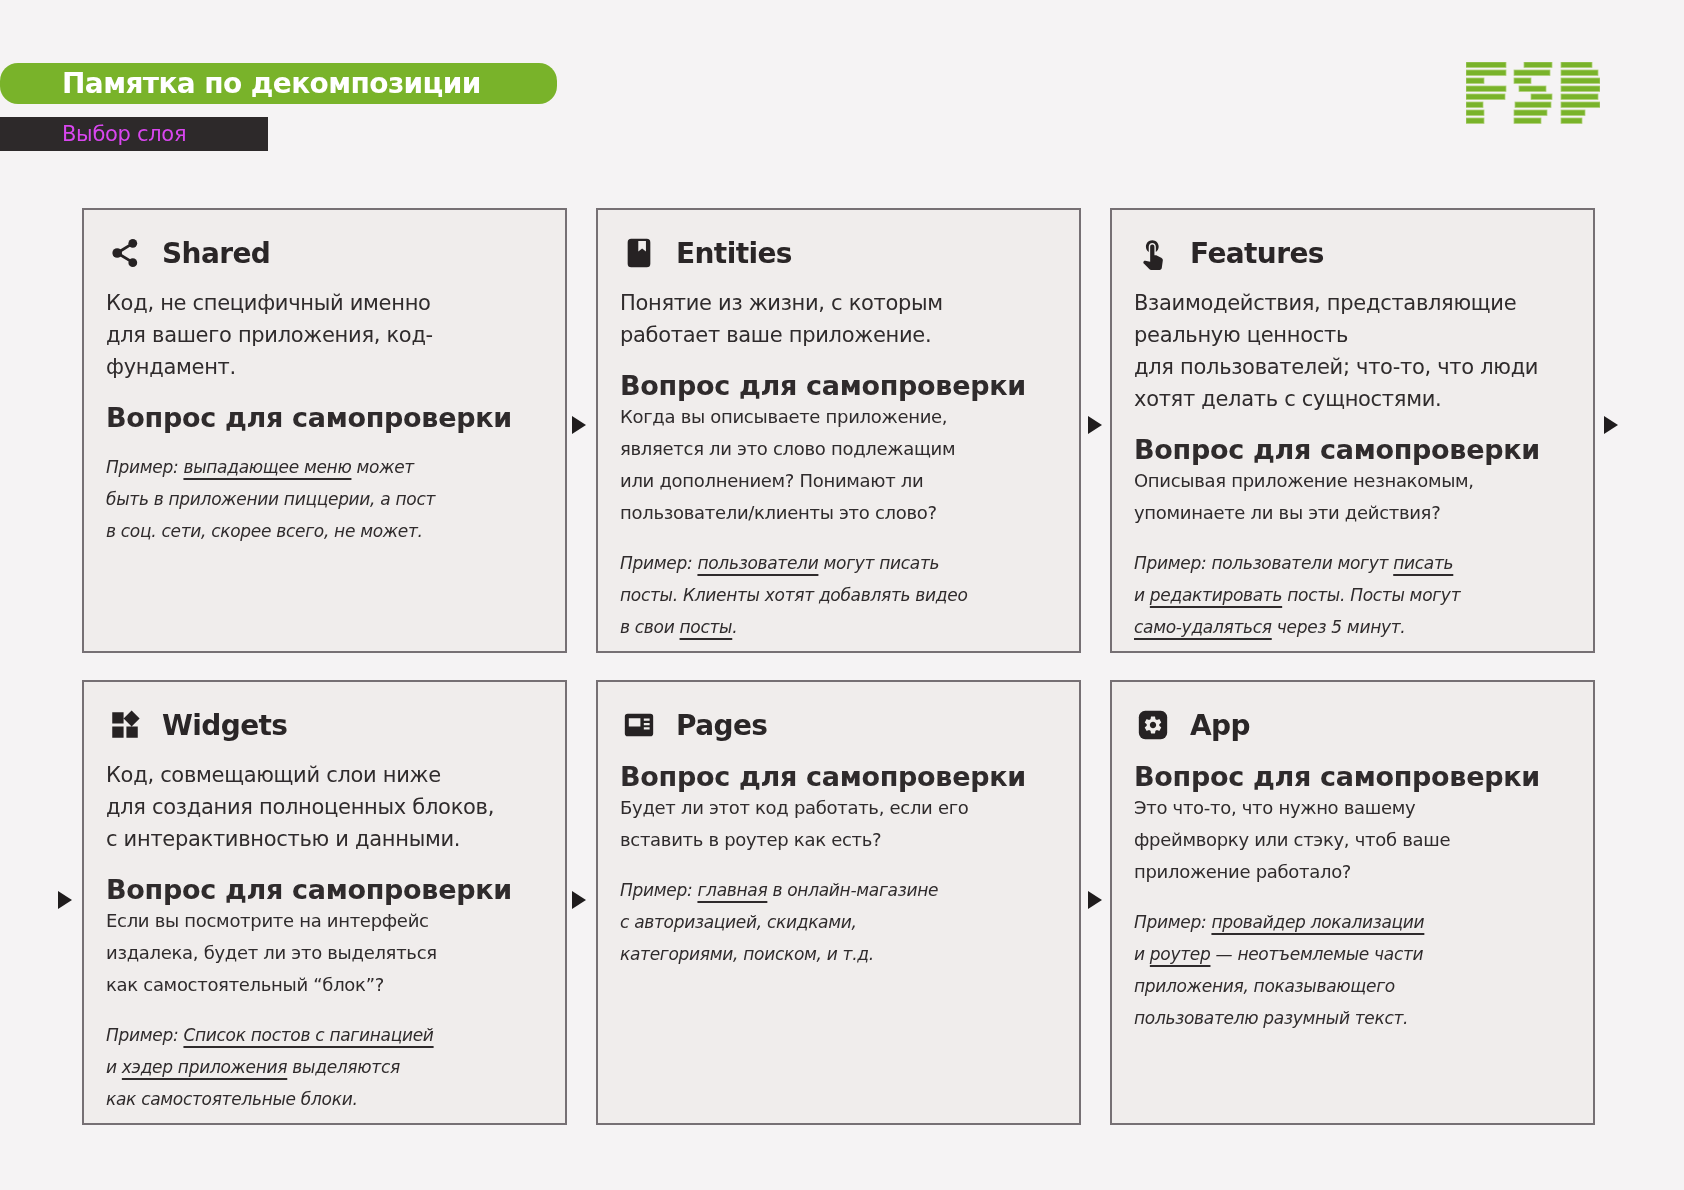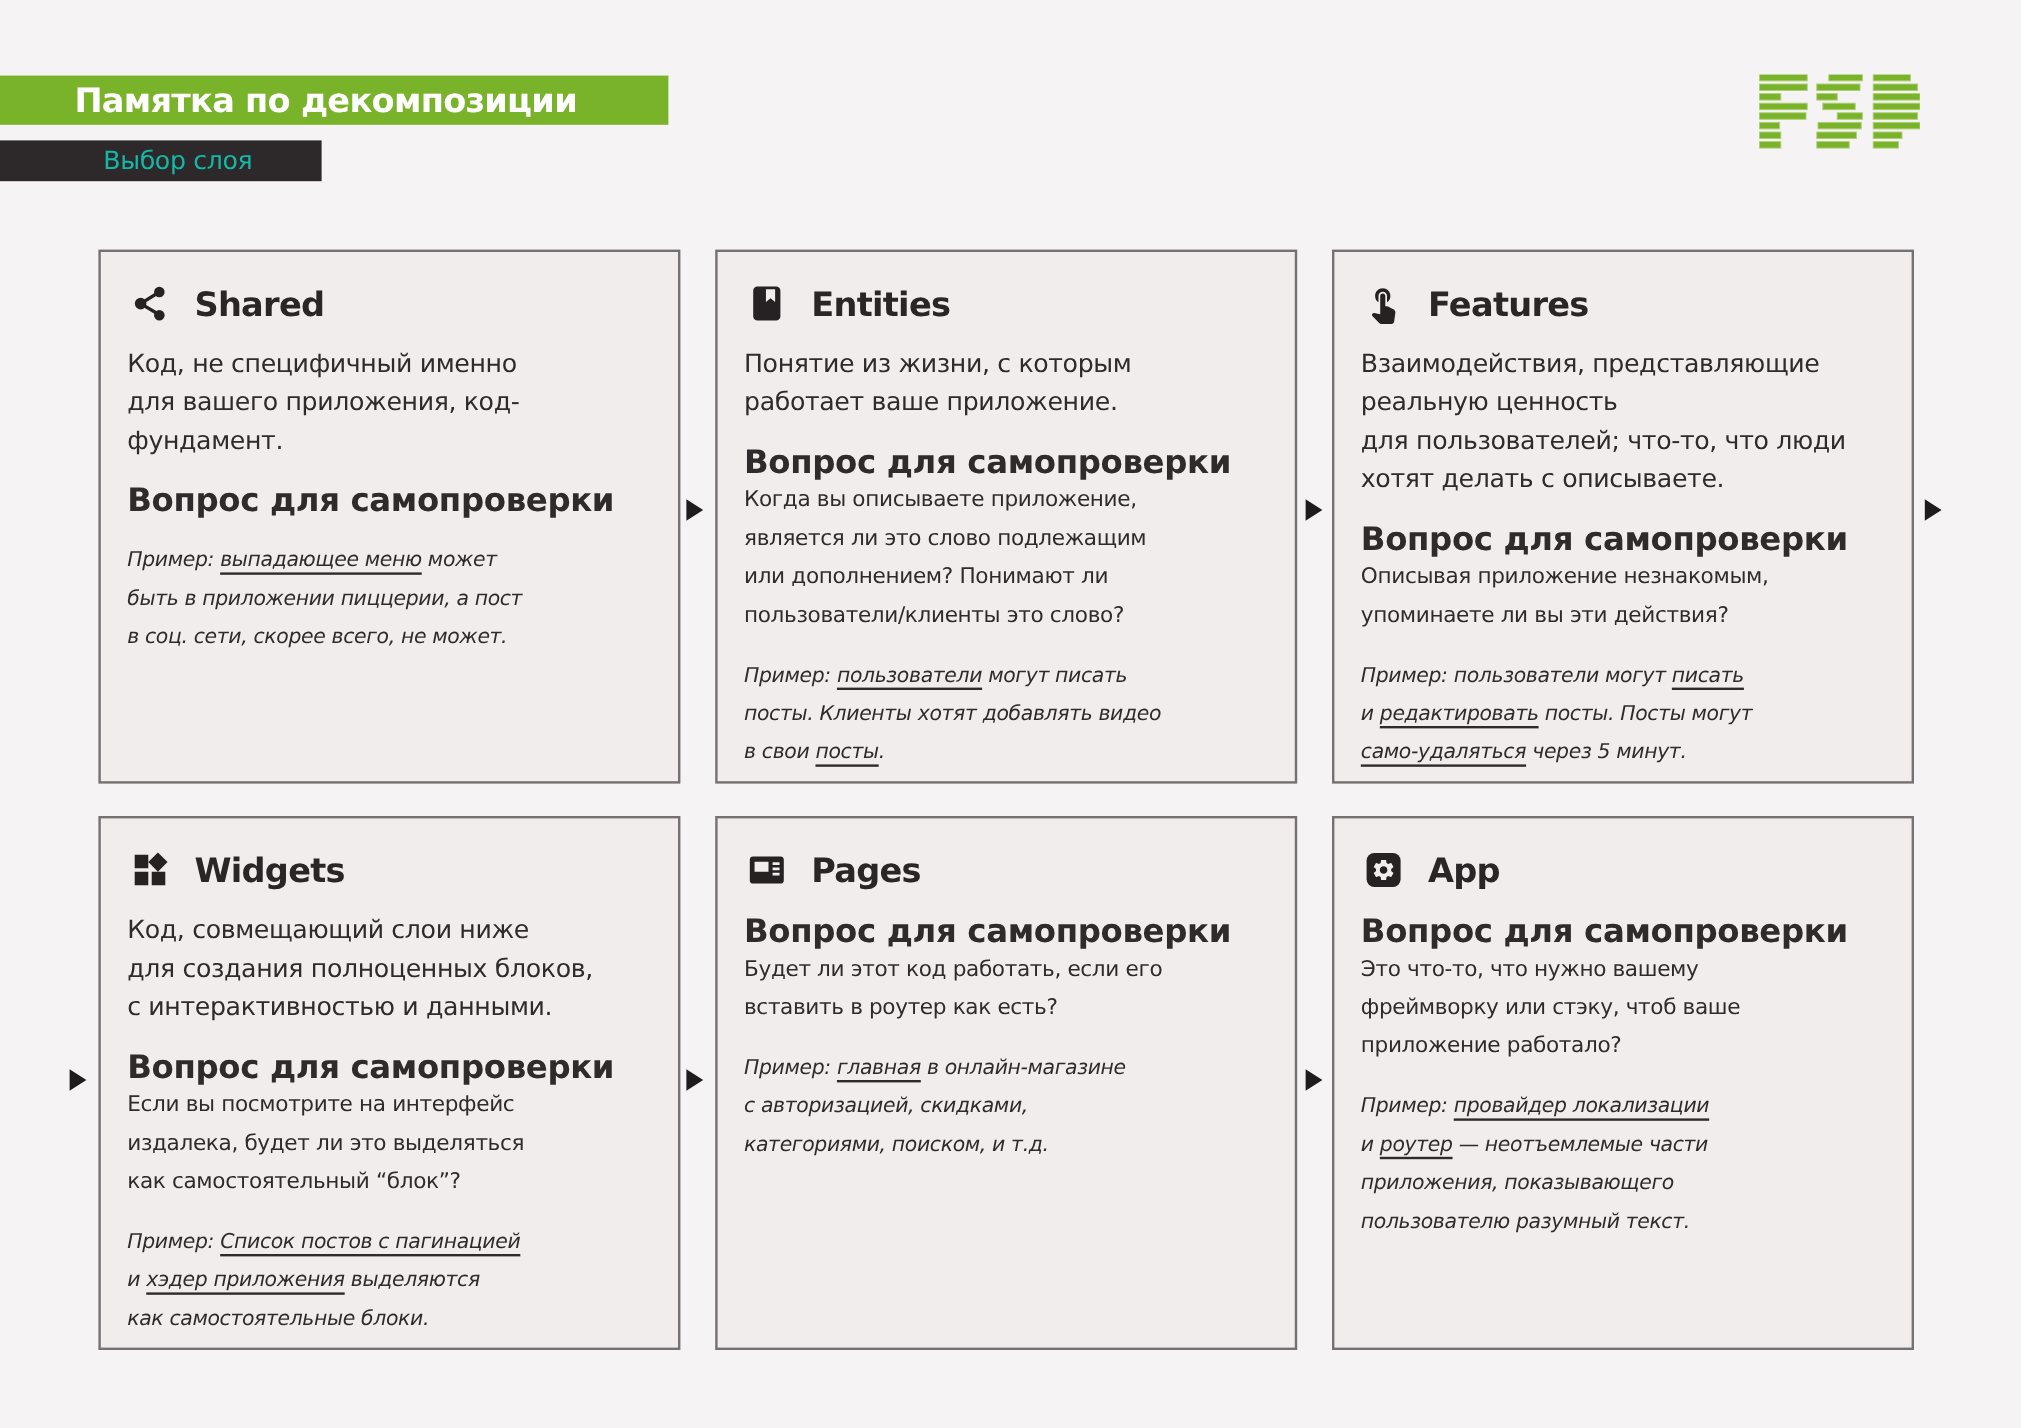--- a/index.html
+++ b/index.html
@@ -3,26 +3,26 @@
 <meta charset="utf-8">
 <style>
   html,body{margin:0;padding:0;}
   body{
     width:1684px;height:1190px;position:relative;overflow:hidden;
     background:#f5f3f4;color:#2f2b2c;
     font-family:"DejaVu Sans","Liberation Sans",sans-serif;
   }
   
   .banner-green{position:absolute;left:0;top:63px;width:557px;height:41px;
-    background:#79b32a;display:flex;align-items:center;}
+    background:#79b32a;display:flex;align-items:center;border-radius:18px;}
   .banner-green h1{margin:0;padding-left:62px;font-size:28px;font-weight:bold;
     color:#ffffff;letter-spacing:-0.6px;}
   .banner-dark{position:absolute;left:0;top:117px;width:268px;height:34px;
     background:#2d292a;display:flex;align-items:center;}
-  .banner-dark span{padding-left:86px;font-size:21px;color:#14b8a6;letter-spacing:-0.3px;}
+  .banner-dark span{padding-left:62px;font-size:21px;color:#d946ef;letter-spacing:-0.3px;}
   
   .logo{position:absolute;left:1466px;top:62px;width:134px;height:63px;}
   .logo svg{display:block;width:100%;height:100%;}
   
   .grid{position:absolute;left:82px;top:208px;
     display:grid;grid-template-columns:repeat(3,485px);grid-auto-rows:445px;
     column-gap:29px;row-gap:27px;}
   .card{background:#f0edec;border:2px solid #767074;box-sizing:border-box;
     padding:20px 22px;overflow:hidden;}
   .card-head{display:flex;align-items:center;gap:20px;margin:6px 0 0 2px;}
@@ -134,21 +134,21 @@
       <span class="icon">
         <svg viewBox="0 0 24 24">
           <path fill="currentColor" d="M9 11.24V7.5C9 6.12 10.12 5 11.5 5S14 6.12 14 7.5v3.74c1.21-.81 2-2.18 2-3.74C16 5.01 13.99 3 11.5 3S7 5.01 7 7.5c0 1.56.79 2.93 2 3.74zm9.84 4.63l-4.54-2.26c-.17-.07-.35-.11-.54-.11H13v-6c0-.83-.67-1.5-1.5-1.5S10 6.67 10 7.5v10.74l-3.44-.72c-.37-.08-.77.04-1.03.3-.46.46-.46 1.21 0 1.67l4.01 4.01c.28.28.66.44 1.06.44h6.1c.75 0 1.38-.55 1.48-1.29l.75-5.27c.11-.8-.31-1.57-1.09-1.51z"></path>
         </svg>
       </span>
       <h2 class="card-title">Features</h2>
     </header>
     <p class="desc">Взаимодействия, представляющие
 реальную ценность
 для пользователей; что-то, что люди
-хотят делать с описываете.</p>
+хотят делать с сущностями.</p>
     <h3 class="subhead">Вопрос для самопроверки</h3>
     <p class="question">Описывая приложение незнакомым,
 упоминаете ли вы эти действия?</p>
     <p class="example"><span>Пример: пользователи могут </span><u>писать</u><span>
 и </span><u>редактировать</u><span> посты. Посты могут
 </span><u>само-удаляться</u><span> через 5 минут.</span></p>
   </section>
 
   <section class="card">
     <header class="card-head">

